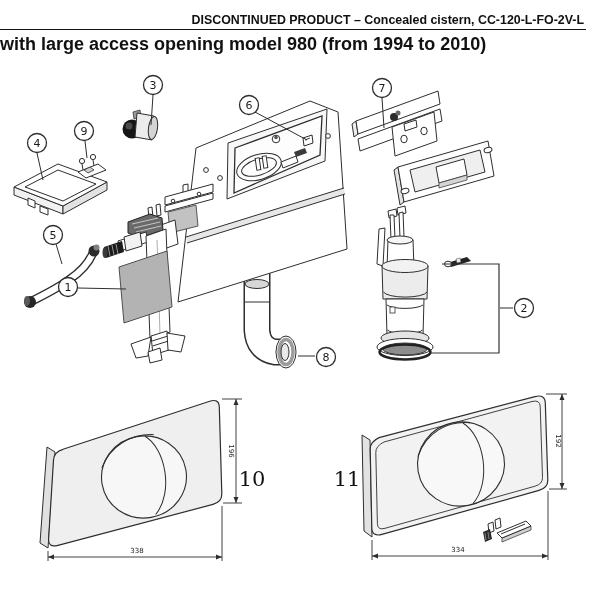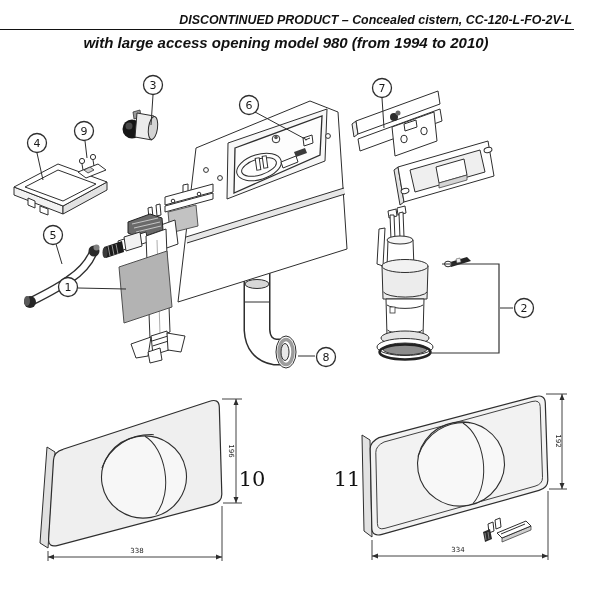--- a/index.html
+++ b/index.html
@@ -1,22 +1,22 @@
 <!DOCTYPE html>
 <html><head>
 <meta charset="utf-8">
 <style>
   html,body{margin:0;padding:0;background:#fff;}
   body{width:600px;height:600px;position:relative;overflow:hidden;
        font-family:"Liberation Sans",sans-serif;color:#111;}
   .page{position:absolute;inset:0;background:#fff;}
-  header{position:absolute;top:0;left:0;right:16px;z-index:2;font-style:italic;}
+  header{position:absolute;top:0;left:0;right:4px;z-index:2;}
   .h1{padding:13px 12px 2px 0;text-align:right;font-weight:bold;font-size:12.4px;letter-spacing:0;}
   .rule{height:0;border-top:1.7px solid #121212;margin-right:10px;}
-  .h2{padding:4px 12px 0 0;text-align:center;font-weight:bold;font-size:15px;}
+  .h2{padding:4px 12px 0 0;text-align:left;font-weight:bold;font-size:18px;}
   svg.diagram{position:absolute;top:0;left:0;z-index:1;}
   
   .ln{fill:none;stroke:#2e2e2e;stroke-width:1;}
   .wh{fill:#fff;stroke:#2e2e2e;stroke-width:1;}
   .lt{fill:#ededed;stroke:#2e2e2e;stroke-width:1;}
   .md{fill:#b3b3b3;stroke:#4f4f4f;stroke-width:1;}
   .callout circle{fill:#fff;stroke:#2e2e2e;stroke-width:1.3;}
   .callout text{font-family:"DejaVu Sans",sans-serif;font-size:11px;fill:#1a1a1a;text-anchor:middle;}
   .callout line{stroke:#2e2e2e;stroke-width:1;}
   .dim line{stroke:#2e2e2e;stroke-width:0.9;}

